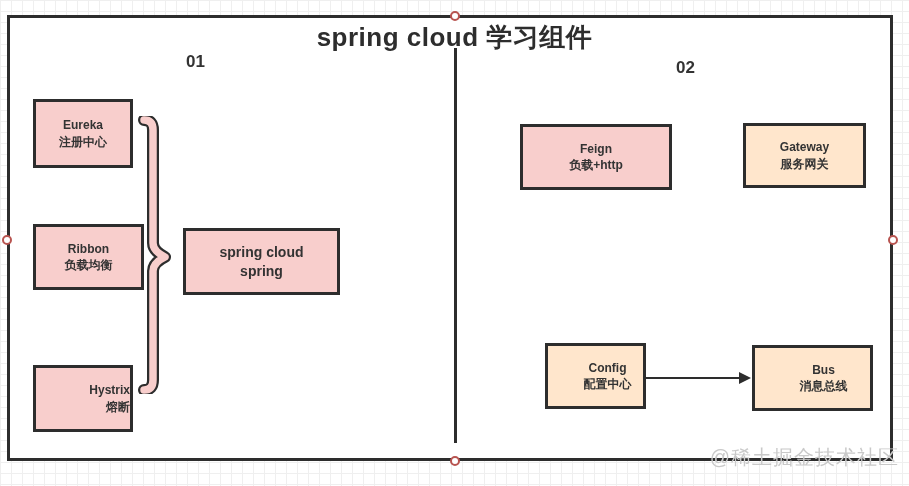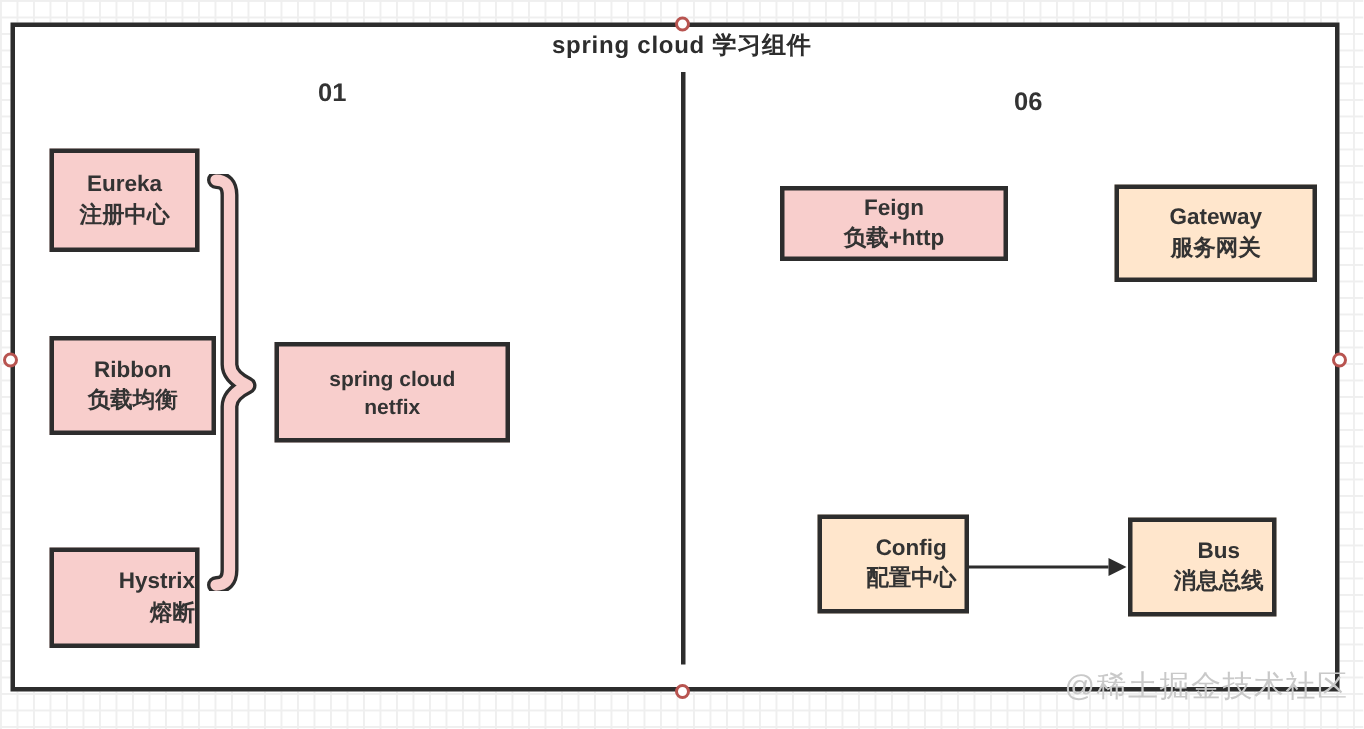--- a/index.html
+++ b/index.html
@@ -11,47 +11,47 @@
       linear-gradient(#efefef 1px, transparent 1px),
       linear-gradient(90deg, #efefef 1px, transparent 1px);
     background-size:11px 11px;
   }
   .frame{
     position:absolute; left:7px; top:15px; width:886px; height:446px;
     border:3px solid #2d2d2d; background:#ffffff;
   }
   .diagram-title{
     position:absolute; left:0; right:0; top:20px; text-align:center;
-    font-size:16px; font-weight:bold; color:#2d2d2d; letter-spacing:0.5px;
+    font-size:26px; font-weight:bold; color:#2d2d2d; letter-spacing:0.5px;
   }
   .divider{
     position:absolute; left:454px; top:48px; width:3px; height:395px;
     background:#2d2d2d;
   }
   .section-label{
     position:absolute; font-size:17px; font-weight:bold; color:#333333;
   }
-  .label-01{ left:186px; top:52px;margin-left:26px; }
+  .label-01{ left:186px; top:52px; }
   .label-02{ left:676px; top:58px; }
   .node{
     position:absolute; display:flex; flex-direction:column;
     align-items:center; justify-content:center;
     border:3px solid #2d2d2d; color:#333333;
-    font-weight:bold; font-size:15px; line-height:1.35; text-align:center;
+    font-weight:bold; font-size:12px; line-height:1.35; text-align:center;
   }
   .pink{ background:#f8cecc; }
   .tan{ background:#ffe6cc; }
   .node-eureka { left:33px;  top:99px;  width:100px; height:69px; }
   .node-ribbon { left:33px;  top:224px; width:111px; height:66px; }
   .node-hystrix{ left:33px;  top:365px; width:100px; height:67px;align-items:flex-end; }
   .node-netflix{ left:183px; top:228px; width:157px; height:67px; font-size:14px; }
-  .node-feign  { left:520px; top:124px; width:152px; height:50px;justify-content:center; }
-  .node-gateway{ left:743px; top:123px; width:135px; height:65px; }
+  .node-feign  { left:520px; top:124px; width:152px; height:66px;justify-content:center; }
+  .node-gateway{ left:743px; top:123px; width:123px; height:65px; }
   .node-config { left:545px; top:343px; width:101px; height:66px;padding-left:24px; }
-  .node-bus    { left:752px; top:345px; width:99px;  height:66px;padding-left:22px; }
+  .node-bus    { left:752px; top:345px; width:121px;  height:66px;padding-left:22px; }
   .brace-svg{ position:absolute; left:136px; top:116px; width:36px; height:278px; }
   .arrow-svg{ position:absolute; left:646px; top:368px; width:106px; height:20px; }
   .handle{
     position:absolute; width:10px; height:10px; border-radius:50%;
     background:#ffffff; border:2px solid #b85450; z-index:5;
   }
   .handle-top   { left:450px; top:11px; }
   .handle-left  { left:2px;   top:235px; }
   .handle-right { left:888px; top:235px; }
   .handle-bottom{ left:450px; top:456px; }
@@ -65,21 +65,21 @@
 
 <div class="stage">
 
   <div class="frame"></div>
 
   <div class="diagram-title">spring cloud 学习组件</div>
 
   <div class="divider"></div>
 
   <div class="section-label label-01">01</div>
-  <div class="section-label label-02">06</div>
+  <div class="section-label label-02">02</div>
 
   <div class="node pink node-eureka">
     <span>Eureka</span>
     <span>注册中心</span>
   </div>
 
   <div class="node pink node-ribbon">
     <span>Ribbon</span>
     <span>负载均衡</span>
   </div>
@@ -89,21 +89,21 @@
     <span>熔断</span>
   </div>
 
   <svg class="brace-svg" viewBox="0 0 36 278">
     <path d="M8 4 Q17 4 17 14 L17 127 Q17 135 29 141 Q17 147 17 155 L17 264 Q17 274 8 274" fill="none" stroke="#2d2d2d" stroke-width="12" stroke-linecap="round" stroke-linejoin="round"></path>
     <path d="M8 4 Q17 4 17 14 L17 127 Q17 135 29 141 Q17 147 17 155 L17 264 Q17 274 8 274" fill="none" stroke="#f8cecc" stroke-width="7.5" stroke-linecap="round" stroke-linejoin="round"></path>
   </svg>
 
   <div class="node pink node-netflix">
     <span>spring cloud</span>
-    <span>netfix</span>
+    <span>spring</span>
   </div>
 
   <div class="node pink node-feign">
     <span>Feign</span>
     <span>负载+http</span>
   </div>
 
   <div class="node tan node-gateway">
     <span>Gateway</span>
     <span>服务网关</span>

